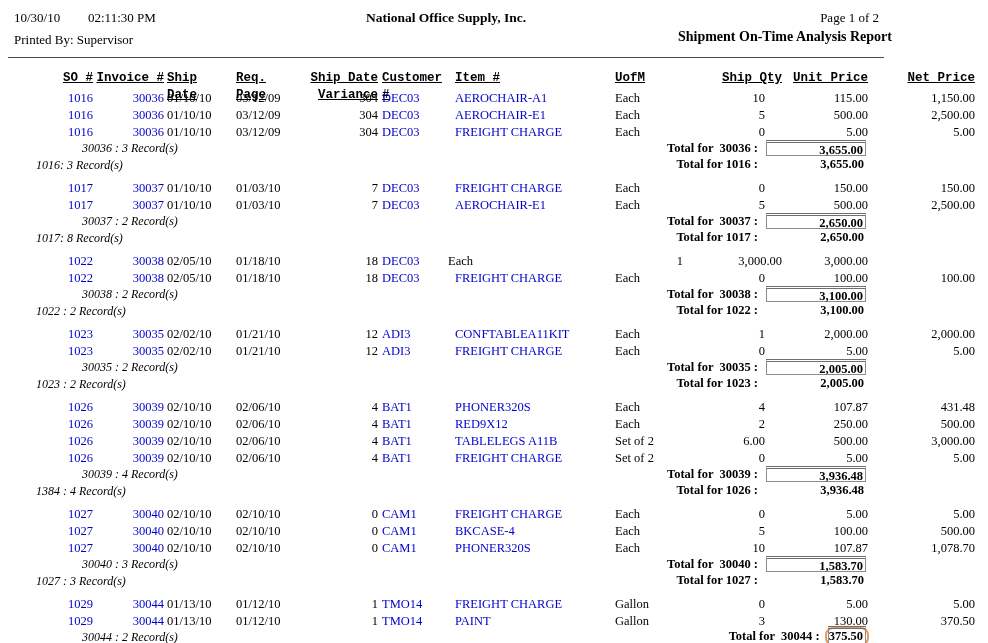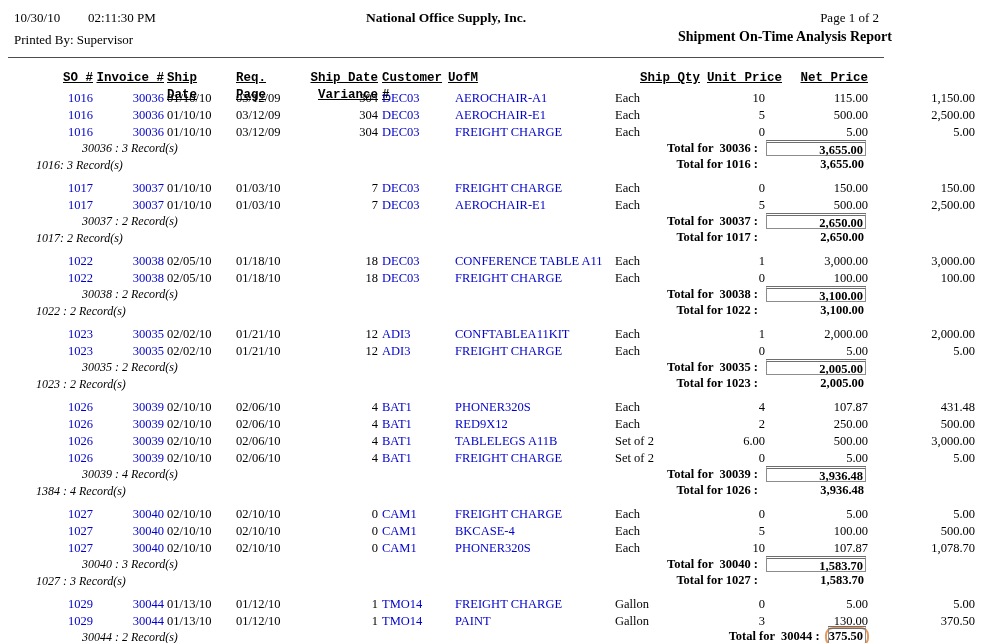--- a/index.html
+++ b/index.html
@@ -65,20 +65,21 @@
   </div>
 
   <div class="tbl">
     <div class="grid grid-head" id="head-row">
         <span class="c-so">SO #</span>
         <span class="c-invoice">Invoice #</span>
         <span class="c-ship">Ship Date</span>
         <span class="c-req">Req. Page</span>
         <span class="c-variance">Ship Date Variance</span>
         <span class="c-customer">Customer #</span>
+        <span class="c-item">Item #</span>
         <span class="c-uom">UofM</span>
         <span class="c-qty">Ship Qty</span>
         <span class="c-unit">Unit Price</span>
         <span class="c-net">Net Price</span>
       </div>
     <div id="body-rows">
         <div class="group">
           <div class="grid row">
             <span class="c-so link">1016</span>
             <span class="c-invoice link">30036</span>
@@ -161,36 +162,35 @@
             <span class="c-net">2,500.00</span>
           </div>
           <div class="footer-line">
             <span class="records inv">30037 : 2 Record(s)</span>
             <span class="totals">
               <span class="total-label">Total for  30037 :</span>
               <span class="total-value boxed">2,650.00</span>
             </span>
           </div>
           <div class="footer-line">
-            <span class="records so">1017: 2 Record(s)</span>
+            <span class="records so">1017: 8 Record(s)</span>
             <span class="totals">
               <span class="total-label">Total for 1017 :</span>
               <span class="total-value">2,650.00</span>
             </span>
           </div>
         </div>
         <div class="group">
           <div class="grid row">
             <span class="c-so link">1022</span>
             <span class="c-invoice link">30038</span>
             <span class="c-ship">02/05/10</span>
             <span class="c-req">01/18/10</span>
             <span class="c-variance">18</span>
             <span class="c-customer link">DEC03</span>
-            <span class="c-item link">CONFERENCE TABLE A11</span>
             <span class="c-uom">Each</span>
             <span class="c-qty">1</span>
             <span class="c-unit">3,000.00</span>
             <span class="c-net">3,000.00</span>
           </div>
           <div class="grid row">
             <span class="c-so link">1022</span>
             <span class="c-invoice link">30038</span>
             <span class="c-ship">02/05/10</span>
             <span class="c-req">01/18/10</span>

